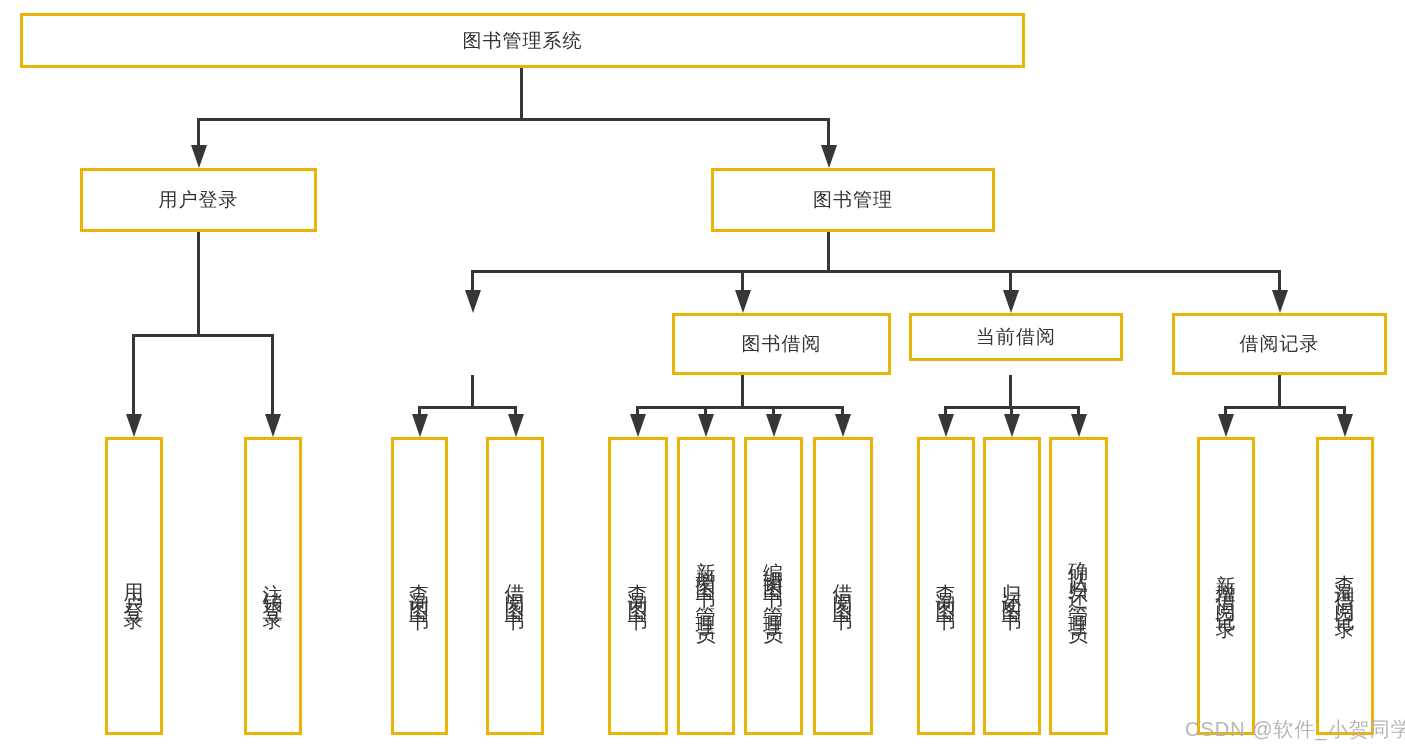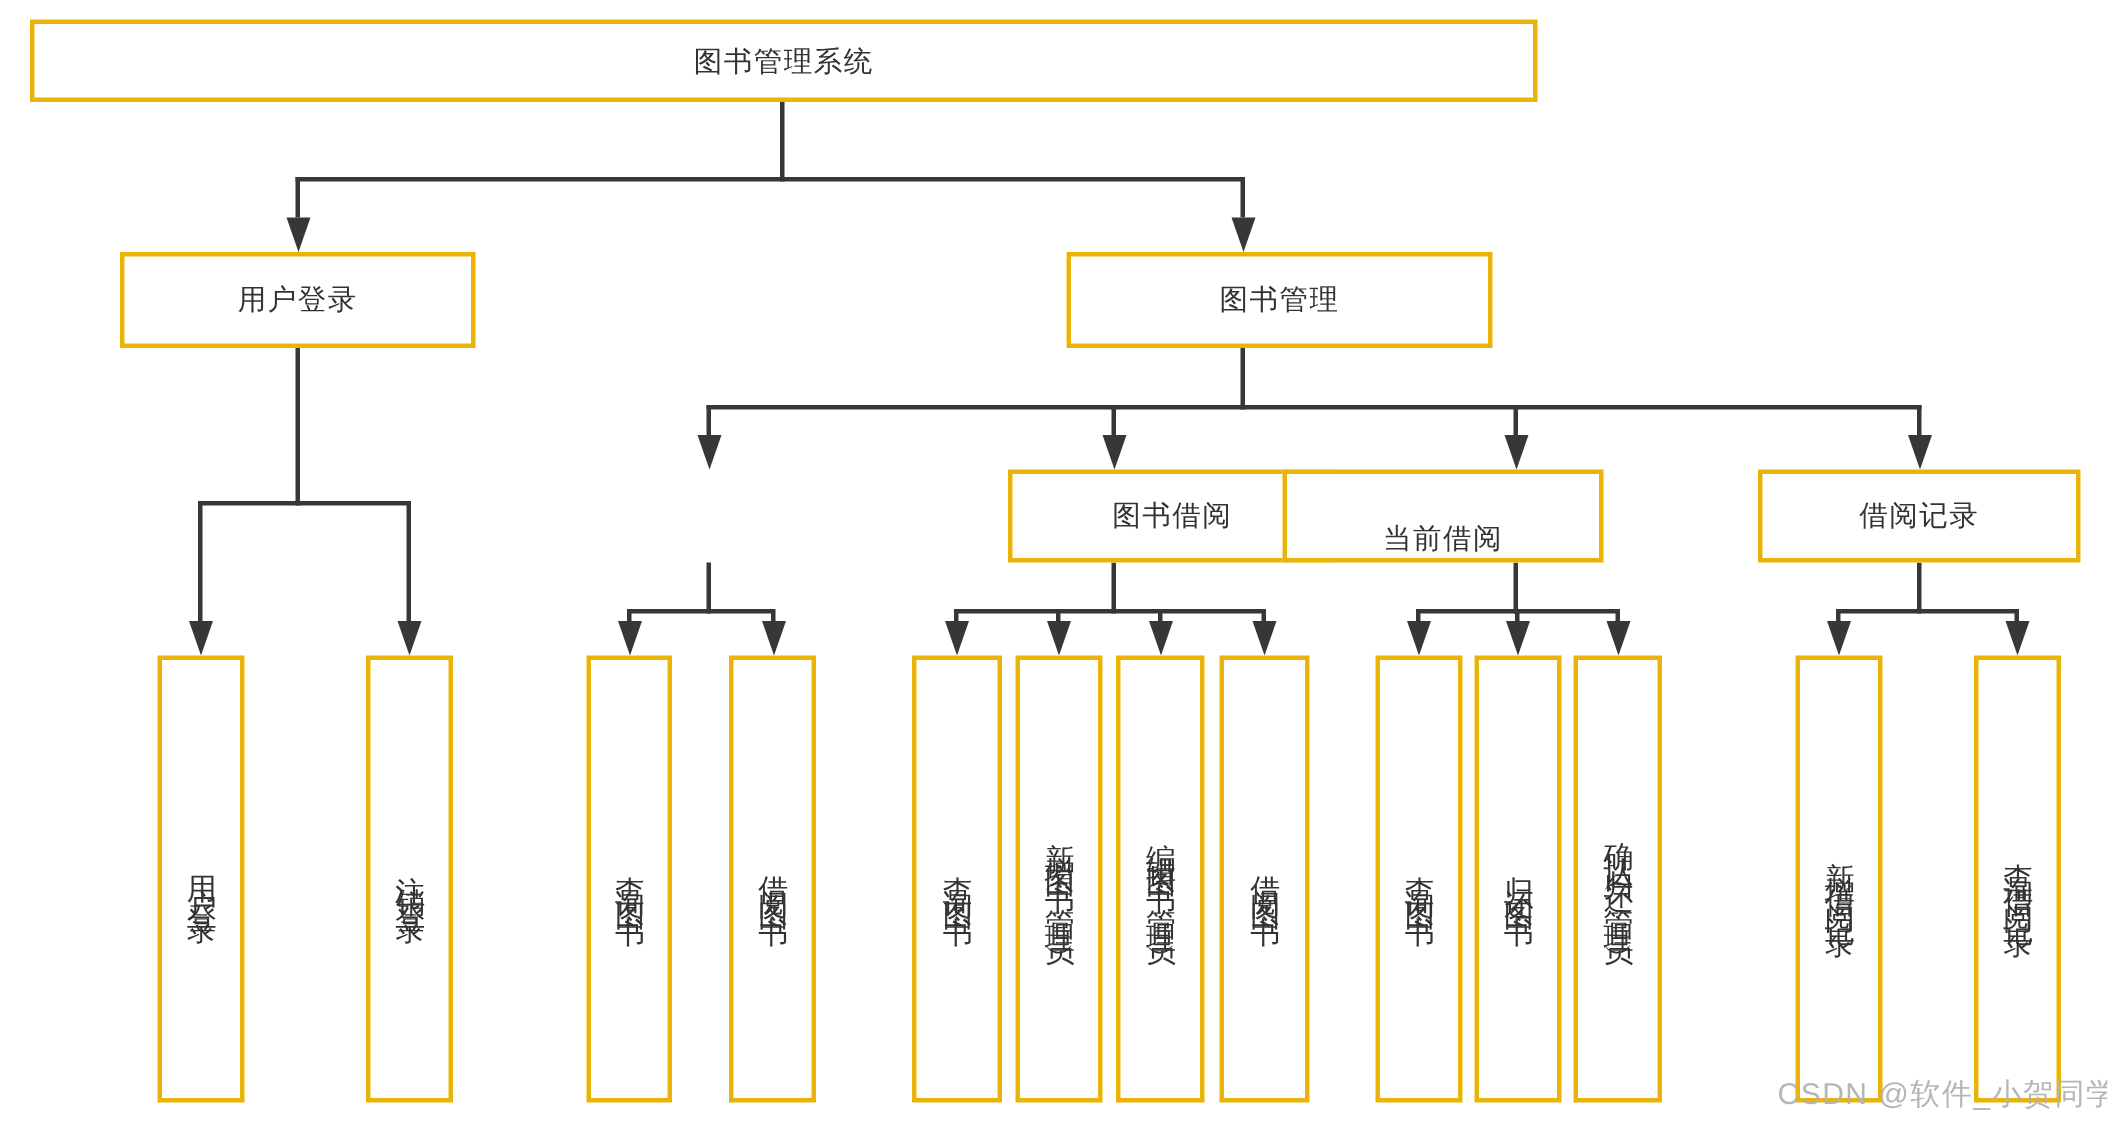--- a/index.html
+++ b/index.html
@@ -94,21 +94,21 @@
   <div class="vline" style="left:827px; top:232px; height:41px;"></div>
   <div class="hline" style="left:471px; top:270px; width:810px;"></div>
   <div class="arrow" style="left:471px; top:270px; height:20px;"></div>
   <div class="arrow" style="left:741px; top:270px; height:20px;"></div>
   <div class="arrow" style="left:1009px; top:270px; height:20px;"></div>
   <div class="arrow" style="left:1278px; top:270px; height:20px;"></div>
 
   <div class="box" style="left:633px; top:313px; width:219px; height:62px;margin-left:39px;">
     <span>图书借阅</span>
   </div>
-  <div class="box" style="left:855px; top:313px; width:214px; height:62px;align-items:flex-end;">
+  <div class="box" style="left:909px; top:313px; width:214px; height:48px;">
     <span>当前借阅</span>
   </div>
   <div class="box" style="left:1172px; top:313px; width:215px; height:62px;">
     <span>借阅记录</span>
   </div>
 
   <div class="vline" style="left:471px; top:375px; height:34px;"></div>
   <div class="hline" style="left:418px; top:406px; width:98px;"></div>
   <div class="arrow" style="left:418px; top:406px; height:8px;"></div>
   <div class="arrow" style="left:514px; top:406px; height:8px;"></div>

